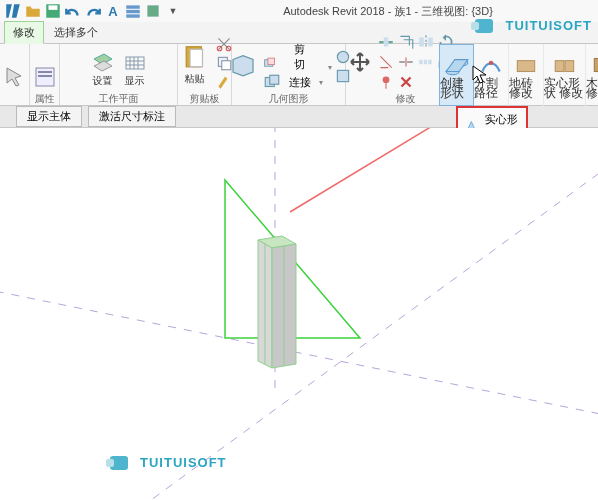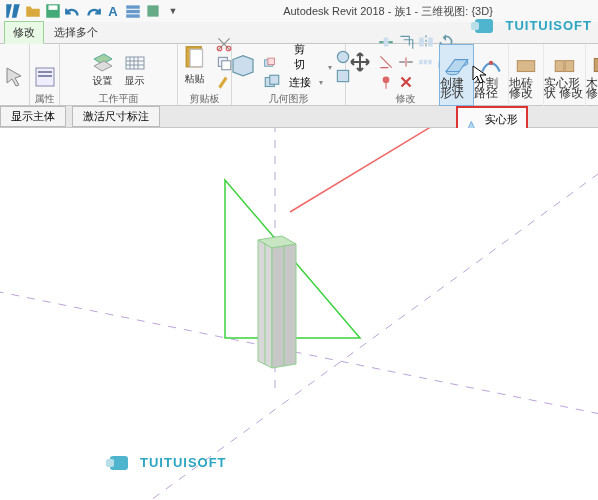--- a/index.html
+++ b/index.html
@@ -36,21 +36,21 @@
 .outbtn { width: 35px; height: 62px; display: flex; flex-direction: column; align-items: center; justify-content: center; border-right: 1px solid #e8e8e8; }
 .outbtn.hl { background: #d7e9f7; border: 1px solid #7fb3e0; }
 .outbtn .ic { width: 26px; height: 26px; }
 .outbtn .txt { font-size: 12px; line-height: 10px; color: #333; }
 
 .dropdown { position: absolute; left: 456px; top: 106px; width: 72px; background: #fafafa; border: 2px solid #d33; }
 .dropdown .item { display: flex; align-items: center; gap: 4px; padding: 4px; border-bottom: 1px solid #eee; }
 .dropdown .item:last-child { border-bottom: none; }
 .dropdown .item .ic { width: 22px; height: 22px; }
 
-.option-bar { height: 22px; background: #e8e8e8; border-bottom: 1px solid #c7c7c7; display: flex; align-items: center; padding: 0 0; gap: 6px; }
+.option-bar { height: 22px; background: #e8e8e8; border-bottom: 1px solid #c7c7c7; display: flex; align-items: center; padding: 0 16px; gap: 6px; }
 .option-bar .ob-btn { background: #f4f4f4; border: 1px solid #bbb; padding: 2px 10px; font-size: 11px; }
 
 .canvas { position: absolute; left: 0; top: 128px; width: 598px; height: 372px; background: #fff; overflow: hidden; }
 
 .logo { position: absolute; display: flex; align-items: flex-end; gap: 12px; color: #2aa5c2; font-size: 13px; font-weight: bold; letter-spacing: 1px; }
 .logo .sq { width: 18px; height: 14px; background: #4fb5cf; border-radius: 3px; position: relative; }
 .logo .sq::after { content: ''; position: absolute; left: -4px; top: 3px; width: 8px; height: 8px; background: #b8dfe8; border-radius: 2px; }
 
 svg.ic-svg { width: 100%; height: 100%; }
 .cursor-arrow { position: absolute; left: 472px; top: 65px; pointer-events: none; }

